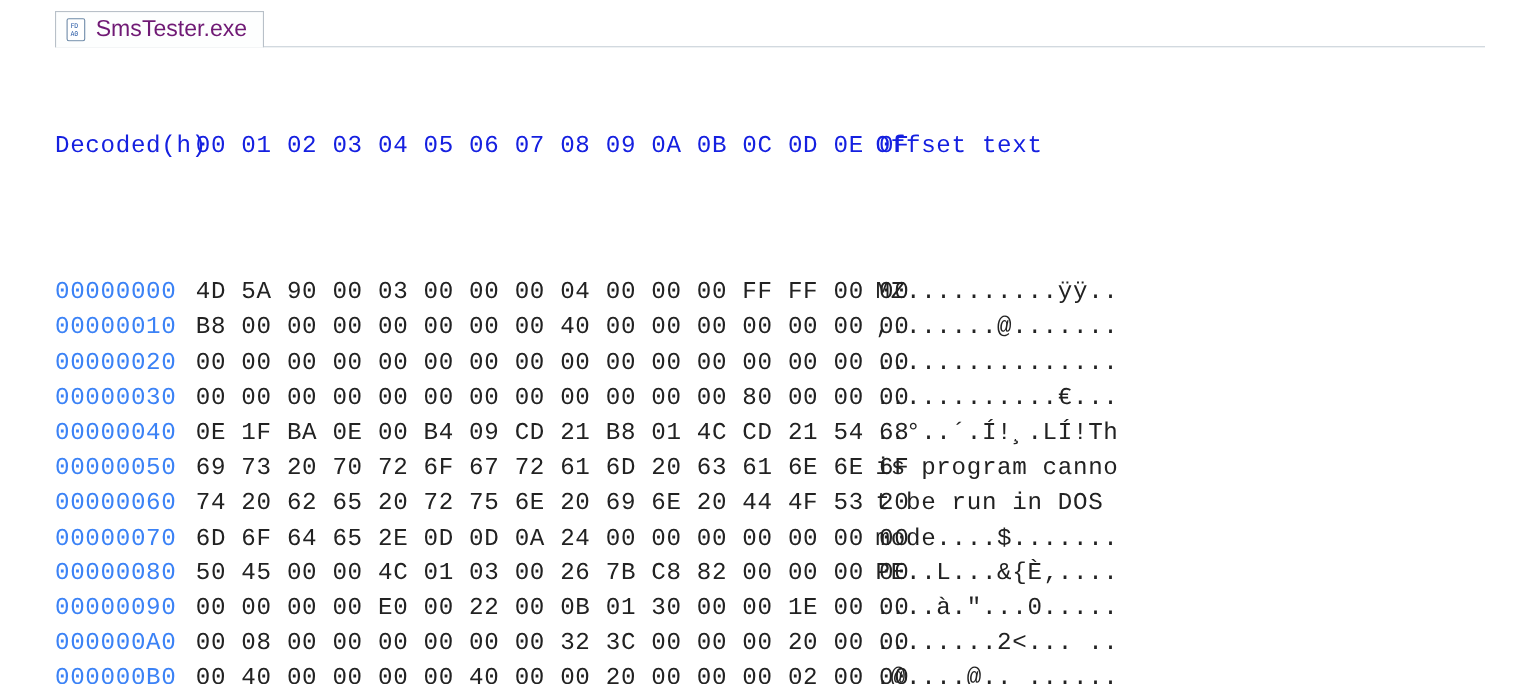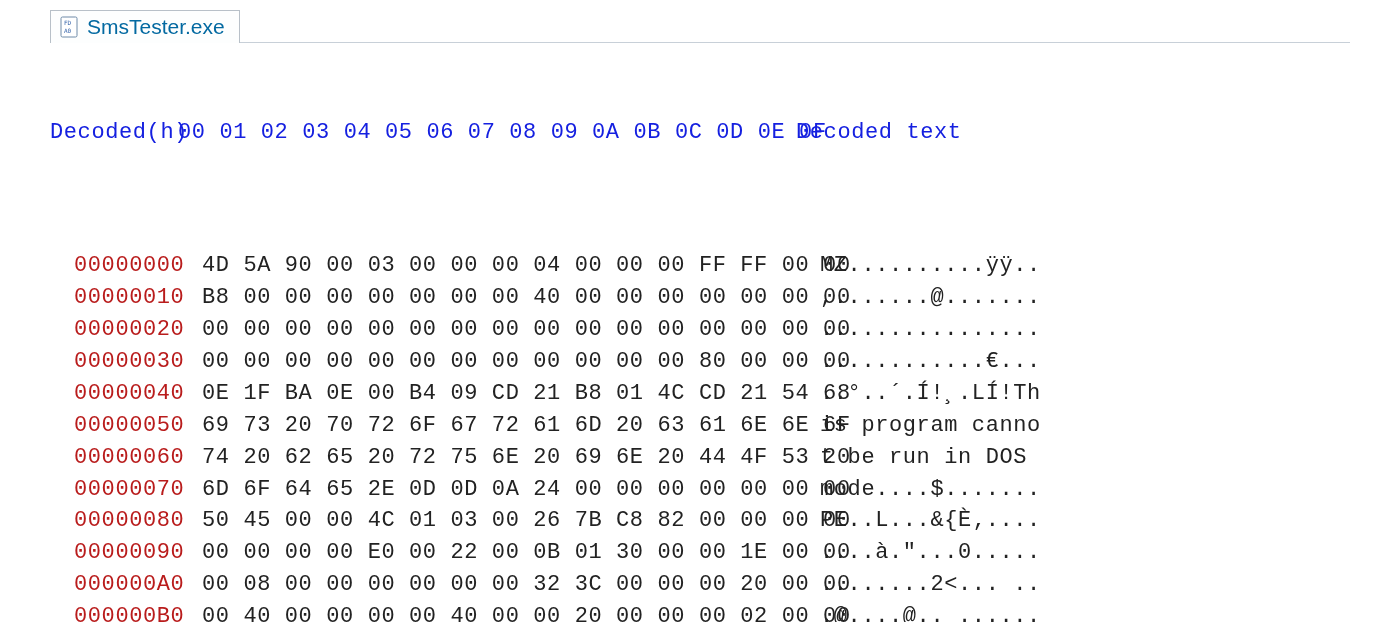--- a/index.html
+++ b/index.html
@@ -15,42 +15,42 @@
   .tab {
     display: inline-flex;
     align-items: center;
     gap: 8px;
     border: 1px solid #b8c0c8;
     border-bottom: none;
     background: #fdfefe;
     padding: 4px 14px 4px 8px;
     font-family: "Segoe UI", Tahoma, sans-serif;
     font-size: 21px;
-    color: #0369a1;
+    color: #701a75;
   }
   .tab-icon svg { display:block; }
   .bar-under {
     border-top: 1px solid #c8d0d8;
     margin-top: -1px;
     margin-bottom: 10px;
   }
   .hex {
     font-family: Consolas, "Courier New", monospace;
     font-size: 22px;
     line-height: 1.45;
     letter-spacing: 0.6px;
     white-space: pre;
   }
   .hdr {
     color: #1520e0;
     font-weight: 400;
     margin-bottom: 6px;
   }
   .row { color: #222; }
-  .off { color: #b91c1c; margin-left: 24px; }
+  .off { color: #3b82f6; }
   
   .c-off { display:inline-block; width: 128px; }
   .c-hx  { display:inline-block; width: 618px; }
   .c-dec { display:inline-block; }
 </style>
 </head>
 <body>
 
 <div class="wrap">
 
@@ -60,21 +60,21 @@
         <rect x="2" y="1" width="16" height="20" rx="1.5" fill="#ffffff" stroke="#6e8aa8" stroke-width="1"></rect>
         <text x="5" y="9" font-family="Consolas,monospace" font-size="6" fill="#2f5fa8">FD</text>
         <text x="5" y="17" font-family="Consolas,monospace" font-size="6" fill="#2f5fa8">A0</text>
       </svg>
     </span>
     <span>SmsTester.exe</span>
   </div>
   <div class="bar-under"></div>
 
   <div class="hex">
-    <div class="hdr"><span class="c-off">Decoded(h)</span><span class="c-hx">00 01 02 03 04 05 06 07 08 09 0A 0B 0C 0D 0E 0F</span><span class="c-dec">Decoded text</span></div>
+    <div class="hdr"><span class="c-off">Decoded(h)</span><span class="c-hx">00 01 02 03 04 05 06 07 08 09 0A 0B 0C 0D 0E 0F</span><span class="c-dec">Offset text</span></div>
 
     <div id="rows"><div class="row"><span class="off c-off">00000000</span><span class="c-hx">4D 5A 90 00 03 00 00 00 04 00 00 00 FF FF 00 00</span><span class="c-dec">MZ..........ÿÿ..</span></div><div class="row"><span class="off c-off">00000010</span><span class="c-hx">B8 00 00 00 00 00 00 00 40 00 00 00 00 00 00 00</span><span class="c-dec">,.......@.......</span></div><div class="row"><span class="off c-off">00000020</span><span class="c-hx">00 00 00 00 00 00 00 00 00 00 00 00 00 00 00 00</span><span class="c-dec">................</span></div><div class="row"><span class="off c-off">00000030</span><span class="c-hx">00 00 00 00 00 00 00 00 00 00 00 00 80 00 00 00</span><span class="c-dec">............€...</span></div><div class="row"><span class="off c-off">00000040</span><span class="c-hx">0E 1F BA 0E 00 B4 09 CD 21 B8 01 4C CD 21 54 68</span><span class="c-dec">..°..´.Í!¸.LÍ!Th</span></div><div class="row"><span class="off c-off">00000050</span><span class="c-hx">69 73 20 70 72 6F 67 72 61 6D 20 63 61 6E 6E 6F</span><span class="c-dec">is program canno</span></div><div class="row"><span class="off c-off">00000060</span><span class="c-hx">74 20 62 65 20 72 75 6E 20 69 6E 20 44 4F 53 20</span><span class="c-dec">t be run in DOS </span></div><div class="row"><span class="off c-off">00000070</span><span class="c-hx">6D 6F 64 65 2E 0D 0D 0A 24 00 00 00 00 00 00 00</span><span class="c-dec">mode....$.......</span></div><div class="row"><span class="off c-off">00000080</span><span class="c-hx">50 45 00 00 4C 01 03 00 26 7B C8 82 00 00 00 00</span><span class="c-dec">PE..L...&amp;{È‚....</span></div><div class="row"><span class="off c-off">00000090</span><span class="c-hx">00 00 00 00 E0 00 22 00 0B 01 30 00 00 1E 00 00</span><span class="c-dec">....à."...0.....</span></div><div class="row"><span class="off c-off">000000A0</span><span class="c-hx">00 08 00 00 00 00 00 00 32 3C 00 00 00 20 00 00</span><span class="c-dec">........2&lt;... ..</span></div><div class="row"><span class="off c-off">000000B0</span><span class="c-hx">00 40 00 00 00 00 40 00 00 20 00 00 00 02 00 00</span><span class="c-dec">.@....@.. ......</span></div></div>
 
     
   </div>
 
   
 
 </div>
 

